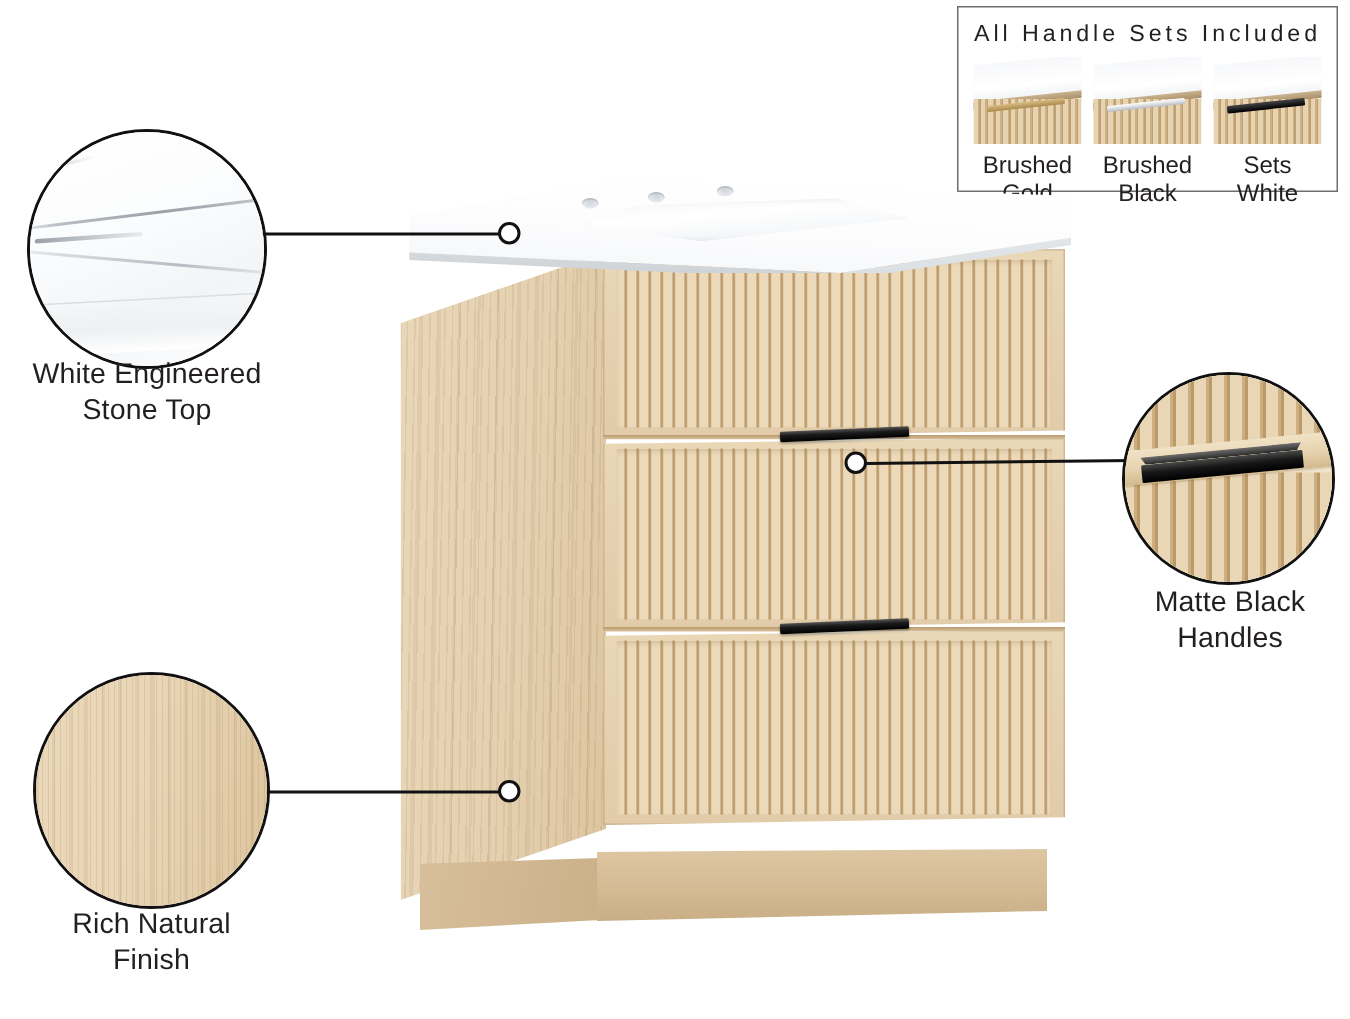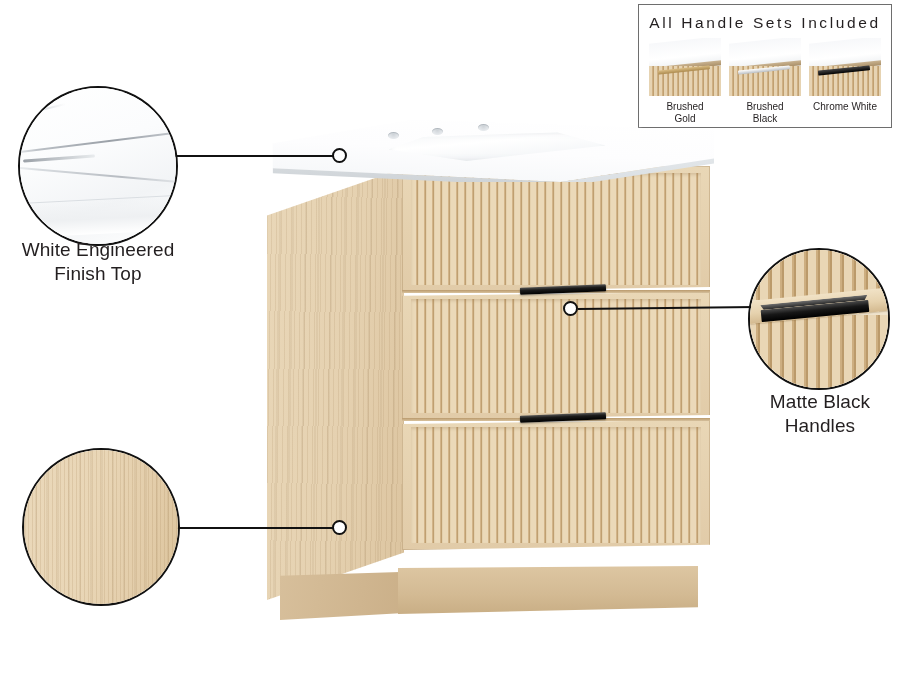--- a/index.html
+++ b/index.html
@@ -137,21 +137,21 @@
       repeating-linear-gradient(90deg,
         #e6d3b2 0px,#e6d3b2 3px,
         #cfb083 3px,#cfb083 4px,
         #c0a070 4px,#c0a070 5px);
   }
   .sw-bar{
     position:absolute;left:12%;width:72%;height:4px;top:30px;
     transform:rotate(-6deg);border-radius:1px;
   }
   .sw-label{
-    text-align:center;color:#231f20;font-size:10px;
+    text-align:center;color:#231f20;font-size:16px;
     line-height:1.2;margin-top:5px;
   }
 
   
   .vanity{position:absolute;}
 
   .counter-top{
     position:absolute;left:0;top:0;width:452px;height:62px;
   }
   .ct-surface{
@@ -271,21 +271,21 @@
       </div>
 
       <div class="swatch">
         <div class="sw-img">
           <div class="sw-top"></div>
           <div class="sw-shadow"></div>
           <div class="sw-flutes"></div>
           <div class="sw-bar" style="background:linear-gradient(180deg,#454545,#000);height:5px;"></div>
         </div>
         <div class="sw-label">
-          <span>Chrome</span>
+          <span>Sets</span>
           <span>White</span>
         </div>
       </div>
 
     </div>
   </div>
 
   <div class="vanity" style="left:262px;top:120px;width:460px;height:510px;">
 
     <div class="cab-side" style="left:5px;top:48px;width:137px;height:432px;
@@ -339,30 +339,34 @@
   <div class="bubble" style="left:18px;top:86px;width:160px;height:160px;">
     <div class="bubble-inner stone-fill">
       <div class="stone-streak2"></div>
       <div class="stone-streak"></div>
       <div class="stone-bevel"></div>
     </div>
   </div>
 
   <div class="callout-label" style="left:0px;top:238px;width:196px;">
     <span>White Engineered</span><br>
-    <span>Finish Top</span>
+    <span>Stone Top</span>
   </div>
 
   <div class="conn" style="left:158px;top:527px;width:182px;"></div>
   <div class="dot" style="left:332px;top:520px;"></div>
 
   <div class="bubble" style="left:22px;top:448px;width:158px;height:158px;">
     <div class="bubble-inner wood-fill"></div>
   </div>
 
+  <div class="callout-label" style="left:6px;top:605px;width:190px;">
+    <span>Rich Natural</span><br>
+    <span>Finish</span>
+  </div>
 
   <div class="conn" style="left:578px;top:307px;width:178px;transform:rotate(-0.6deg);"></div>
   <div class="dot" style="left:563px;top:301px;"></div>
 
   <div class="bubble" style="left:748px;top:248px;width:142px;height:142px;">
     <div class="bubble-inner handle-fill">
       <div class="hb-flutes hb-top"></div>
       <div class="hb-flutes hb-bot"></div>
       <div class="hb-rail"></div>
       <div class="hb-bar"></div>

